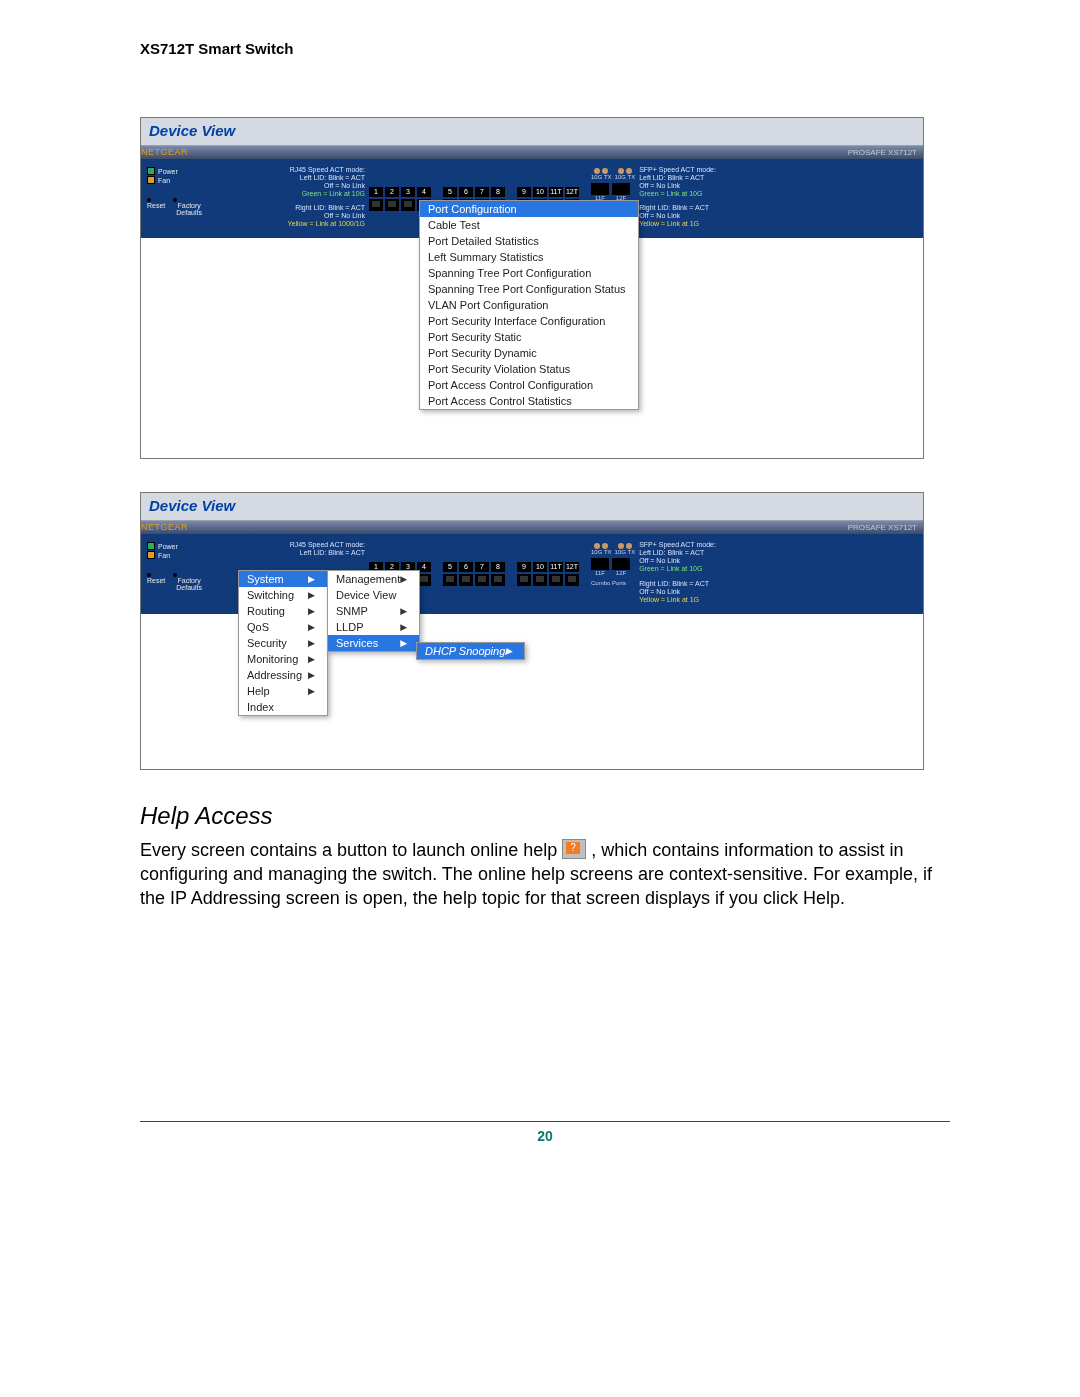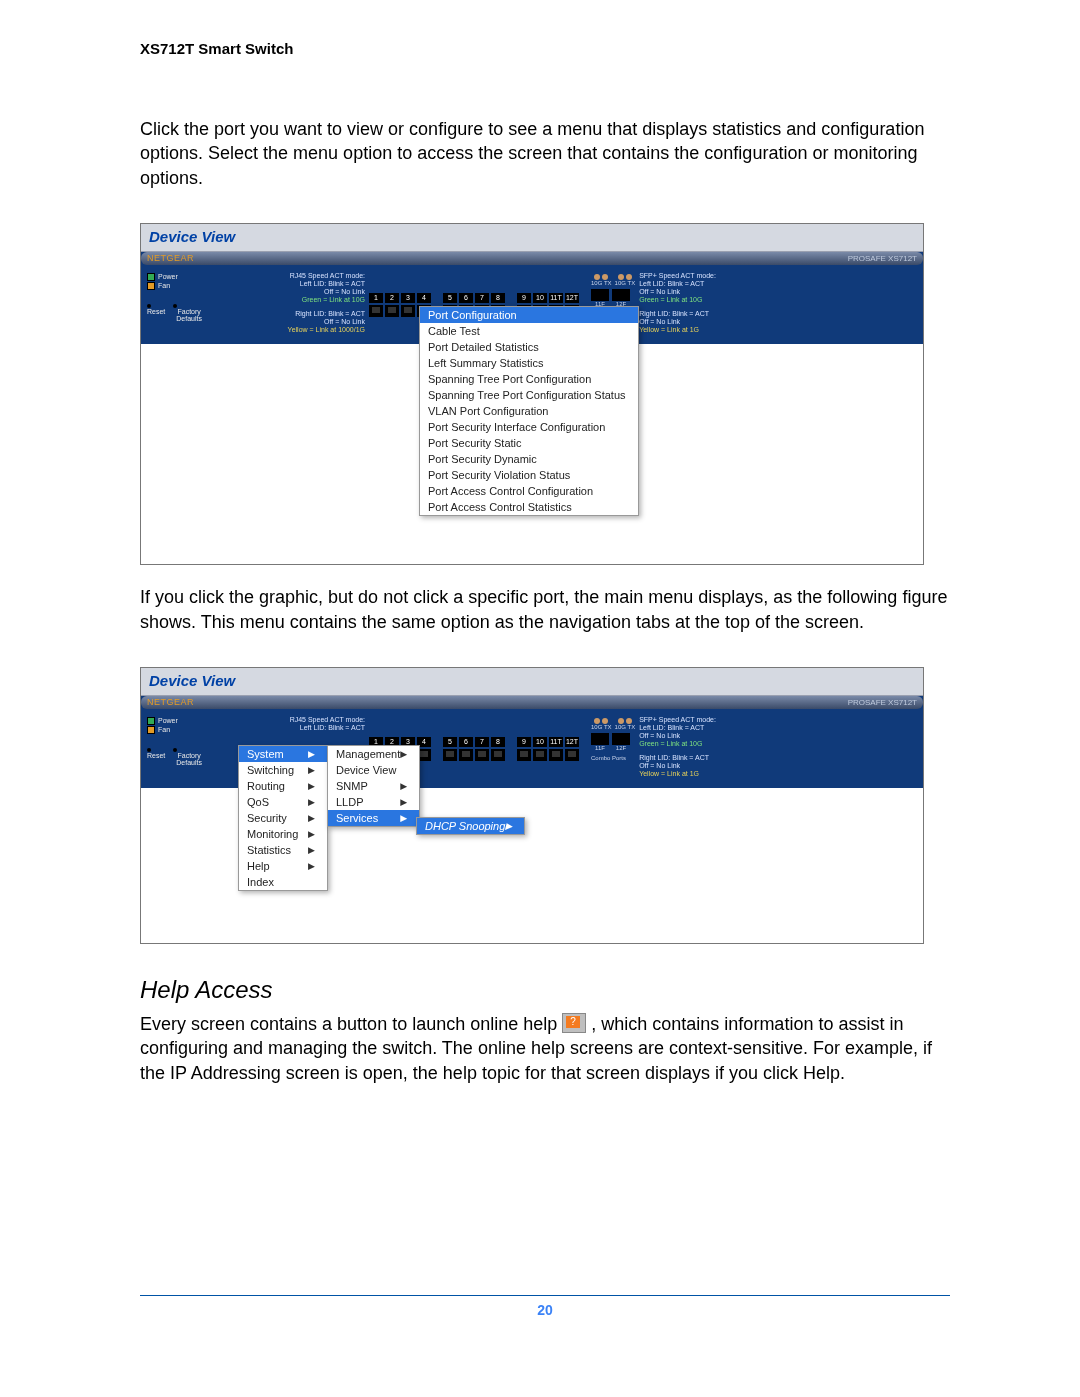--- a/index.html
+++ b/index.html
@@ -51,21 +51,21 @@
     left: 7px; top: 1px;
     font-size: 10px;
     color: #fff;
   }
   .footer-line {
     border-top: 1px solid #0054a6;
     margin: 210px 0 6px 0;
   }
   .page-number {
     text-align: center;
-    color: #3b82f6;
+    color: #0f766e;
     font-weight: bold;
     font-size: 14px;
   }
 
   
   .panel {
     border: 1px solid #777;
     width: 782px;
     margin-bottom: 20px;
     background: #fff;
@@ -90,23 +90,21 @@
   }
   .brand-bar {
     position: absolute;
     top: 0; left:0; right:0;
     height: 13px;
     background: linear-gradient(#7a8aa8, #3a4a68);
     color: #e39b27;
     font-family: "Arial Black", Arial, sans-serif;
     font-size: 9px;
     letter-spacing: 0.5px;
-    padding-left: 6px;
     line-height: 13px;
-    border-radius: 6px;
   }
   .brand-bar .right {
     float: right;
     color: #bfcadd;
     padding-right: 6px;
     font-size: 8px;
     letter-spacing: 0;
   }
   .left-leds {
     width: 58px;
@@ -183,21 +181,20 @@
   .ctx-item .arrow{font-size:9px;color:#333;}
   .ctx-item.sel .arrow{color:#fff;}
   .panel-body{ position:relative; }
 </style>
 </head>
 <body>
 
 <div class="page">
   <div class="doc-header">XS712T Smart Switch</div>
 
-  <p class="body-text">Click the port you want to view or configure to see a menu that displays statistics and configuration options. Select the menu option to access the screen that contains the configuration or monitoring options.</p>
 
   <div class="panel">
     <div class="panel-header">Device View</div>
     <div class="panel-body">
       <div class="switch-bg">
         <div class="brand-bar">
           <span>NETGEAR</span>
           <span class="right">PROSAFE XS712T</span>
         </div>
         <div class="left-leds">
@@ -320,21 +317,20 @@
         <div class="ctx-item">Port Security Static</div>
         <div class="ctx-item">Port Security Dynamic</div>
         <div class="ctx-item">Port Security Violation Status</div>
         <div class="ctx-item">Port Access Control Configuration</div>
         <div class="ctx-item">Port Access Control Statistics</div>
       </div>
       <div style="height:220px;"></div>
     </div>
   </div>
 
-  <p class="body-text">If you click the graphic, but do not click a specific port, the main menu displays, as the following figure shows. This menu contains the same option as the navigation tabs at the top of the screen.</p>
 
   <div class="panel">
     <div class="panel-header">Device View</div>
     <div class="panel-body">
       <div class="switch-bg">
         <div class="brand-bar">
           <span>NETGEAR</span>
           <span class="right">PROSAFE XS712T</span>
         </div>
         <div class="left-leds">
@@ -459,21 +455,21 @@
           </div>
         <div class="ctx-item">
             <span>Security</span>
             <span class="arrow">▶</span>
           </div>
         <div class="ctx-item">
             <span>Monitoring</span>
             <span class="arrow">▶</span>
           </div>
         <div class="ctx-item">
-            <span>Statistics</span>
+            <span>Addressing</span>
             <span class="arrow">▶</span>
           </div>
         <div class="ctx-item">
             <span>Help</span>
             <span class="arrow">▶</span>
           </div>
         <div class="ctx-item">
             <span>Index</span>
           </div>
       </div>

